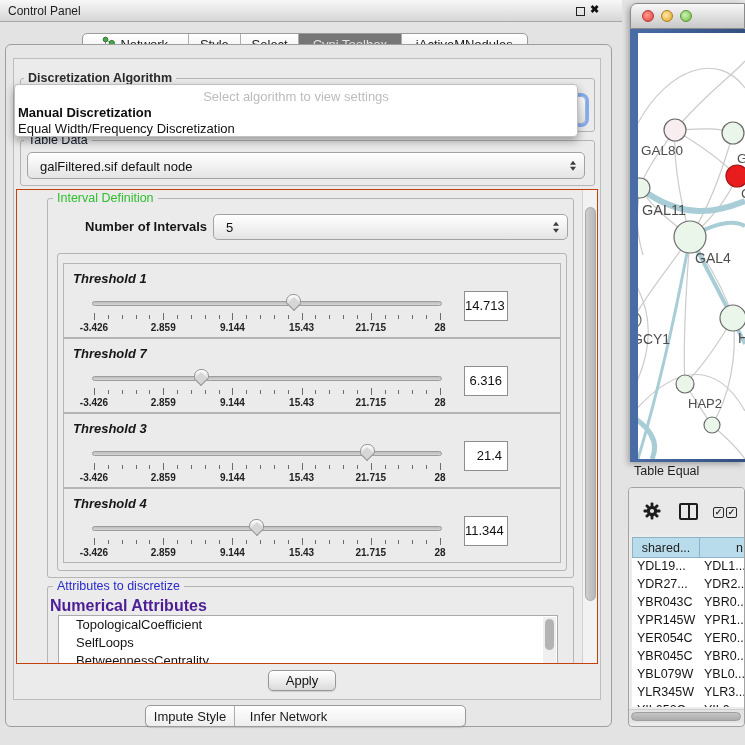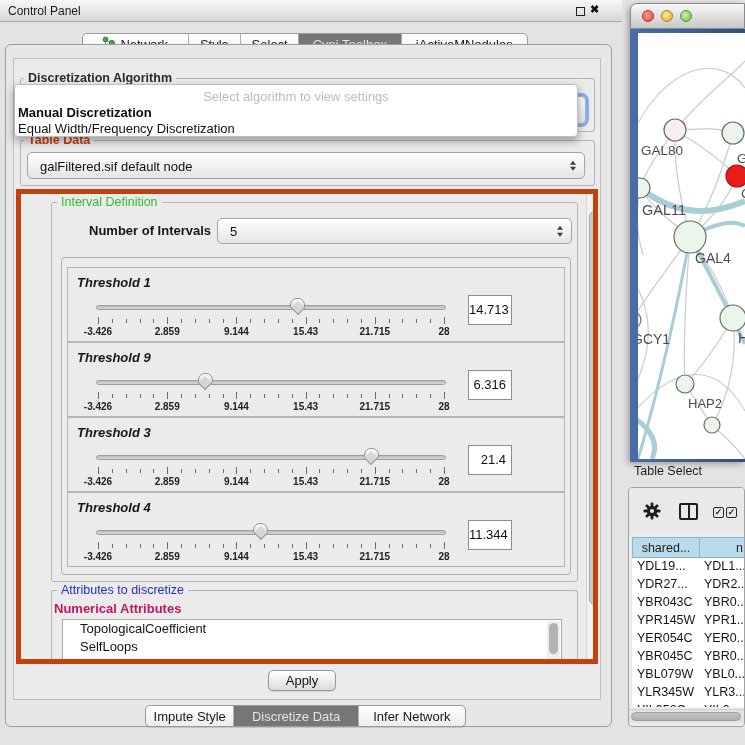--- a/index.html
+++ b/index.html
@@ -50,21 +50,21 @@
   .combo-focus { position:absolute; left:26px; top:96px; width:560px; height:28px; border-radius:5px;
     background:linear-gradient(#fff,#e4e4e4); border:1px solid #9bb6e0; box-shadow:0 0 0 3px rgba(100,150,235,.75); }
   .popup { position:absolute; left:14px; top:84px; width:564px; height:53px; background:#ffffff;
     border:1px solid #bfbfbf; border-radius:4px; box-shadow:0 4px 10px rgba(0,0,0,.35); z-index:30; }
   .popup .hint { position:absolute; left:0; right:0; top:4px; text-align:center; color:#bcbcbc; font-size:13px; }
   .popup .opt1 { position:absolute; left:3px; top:20px; font-size:13px; font-weight:bold; color:#0d0d0d; white-space:nowrap; }
   .popup .opt2 { position:absolute; left:3px; top:36px; font-size:13px; color:#111; white-space:nowrap; }
 
   
   .scroll-area { position:absolute; left:16px; top:189px; width:582px; height:475px; overflow:hidden;
-    border:5px solid #c2410c; background:#ebebeb; }
+    border:1px solid #c2410c; background:#ebebeb; }
   .vscroll { position:absolute; left:565px; top:0; width:16px; height:475px; background:#f2f2f2; border-left:1px solid #d2d2d2; }
   .vscroll .thumb-v { position:absolute; left:2px; top:17px; width:11px; height:394px; border-radius:6px;
     background:linear-gradient(to right,#cfcfcf,#b7b7b7); border:1px solid #a9a9a9; }
 
   
   .threshold { position:absolute; left:46px; width:498px; height:75px; border:1px solid #b5b5b5; background:#ebebeb; }
   .t-label { position:absolute; left:9px; top:7px; font-size:13px; font-weight:bold; color:#161616;font-style:italic; }
   .slider-area { position:absolute; left:28px; top:30px; width:352px; height:44px; }
   .track { position:absolute; left:0; top:7px; width:350px; height:5px; border-radius:3px;
     background:linear-gradient(#bdbdbd,#d6d6d6); border:1px solid #9d9d9d; }
@@ -177,21 +177,21 @@
       </span>
   </div>
 
   <div class="popup">
     <div class="hint">Select algorithm to view settings</div>
     <div class="opt1">Manual Discretization</div>
     <div class="opt2">Equal Width/Frequency Discretization</div>
   </div>
 
   <div class="group" style="left:20px; top:140px; width:575px; height:46px;"></div>
-  <div class="group-label lbl-dark" style="left:24px; top:133px; font-weight:bold; color:#c2410c;">Table Data</div>
+  <div class="group-label lbl-dark" style="left:24px; top:133px; font-weight:normal; color:#0f172a;">Table Data</div>
   <div class="mcombo" style="left:27px; top:152px; width:558px; height:27px;">
     <span class="val">galFiltered.sif default node</span>
     <span class="spinner">
         <div class="spin-up"></div>
         <div class="spin-dn"></div>
       </span>
   </div>
 
   <div class="scroll-area">
 
@@ -248,21 +248,21 @@
             <span style="left: 40%;">9.144</span>
             <span style="left: 60%;">15.43</span>
             <span style="left: 80%;">21.715</span>
             <span style="left: 100%;">28</span>
           </div>
       </div>
       <div class="value-box">14.713</div>
     </div>
 
     <div class="threshold" style="top:148px;">
-      <div class="t-label">Threshold 9</div>
+      <div class="t-label">Threshold 7</div>
       <div class="slider-area">
         <div class="track"></div>
         <div class="sl-thumb" style="left: 101.759px;"></div>
         <div class="ticks">
             <div class="tick major" style="left: 0px;"></div>
             <div class="tick" style="left: 13.84px;"></div>
             <div class="tick" style="left: 27.68px;"></div>
             <div class="tick" style="left: 41.52px;"></div>
             <div class="tick" style="left: 55.36px;"></div>
             <div class="tick major" style="left: 69.2px;"></div>
@@ -384,21 +384,21 @@
             <span style="left: 60%;">15.43</span>
             <span style="left: 80%;">21.715</span>
             <span style="left: 100%;">28</span>
           </div>
       </div>
       <div class="value-box">11.344</div>
     </div>
 
     <div class="group" style="left:30px; top:396px; width:527px; height:78px; border-bottom:none;"></div>
     <div class="group-label lbl-blue" style="left:36px; top:389px;">Attributes to discretize</div>
-    <div style="position:absolute; left:33px; top:407px; font-size:13px; font-weight:bold; color:#be185d;">Numerical Attributes</div>
+    <div style="position:absolute; left:33px; top:407px; font-size:16px; font-weight:bold; color:#4c1d95;">Numerical Attributes</div>
     <div class="attr-list">
       <div>
           <div class="attr-item">TopologicalCoefficient</div>
           <div class="attr-item">SelfLoops</div>
           <div class="attr-item">BetweennessCentrality</div>
         </div>
       <div class="list-vscroll">
           <div class="thumb-v2"></div>
         </div>
     </div>
@@ -406,23 +406,20 @@
     <div class="vscroll">
         <div class="thumb-v"></div>
       </div>
   </div>
 
   <div class="apply-btn">Apply</div>
 
   <div class="segbar" style="left:145px; top:705px; width:321px; height:22px;">
     <div class="seg" style="width:89px;">
       <span>Impute Style</span>
-    </div>
-    <div class="seg sel" style="width:125px;">
-      <span>Discretize Data</span>
     </div>
     <div class="seg" style="width:107px;">
       <span>Infer Network</span>
     </div>
   </div>
 
   <div class="macwin">
     <div class="mac-titlebar">
       <span class="light red"></span>
       <span class="light yellow"></span>
@@ -482,21 +479,21 @@
             <text x="57" y="230" font-size="14">GAL4</text>
             <text x="-6" y="311" font-size="14">GCY1</text>
             <text x="100" y="310" font-size="14">H</text>
             <text x="50" y="375" font-size="13">HAP2</text>
           </g>
         </svg>
       </div>
     </div>
   </div>
 
-  <div class="tp-title">Table Select</div>
+  <div class="tp-title">Table Equal</div>
   <div class="table-panel">
     <div class="tp-toolbar">
       <span style="position:absolute; left:14px; top:14px;">
         <svg width="18" height="18" viewBox="0 0 18 18">
           <g fill="#1d1d1d">
             <circle cx="9" cy="9" r="5.2"></circle>
             <g>
               <rect x="7.6" y="0.5" width="2.8" height="4" rx="1"></rect>
               <rect x="7.6" y="13.5" width="2.8" height="4" rx="1"></rect>
               <rect x="0.5" y="7.6" width="4" height="2.8" rx="1"></rect>

